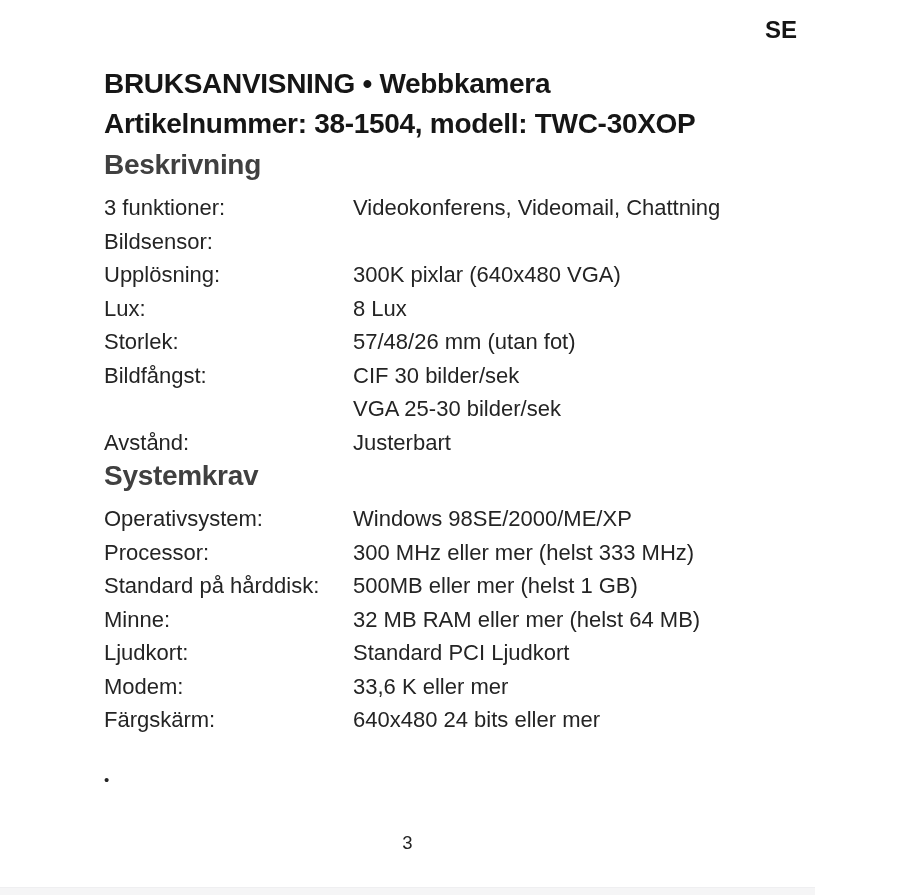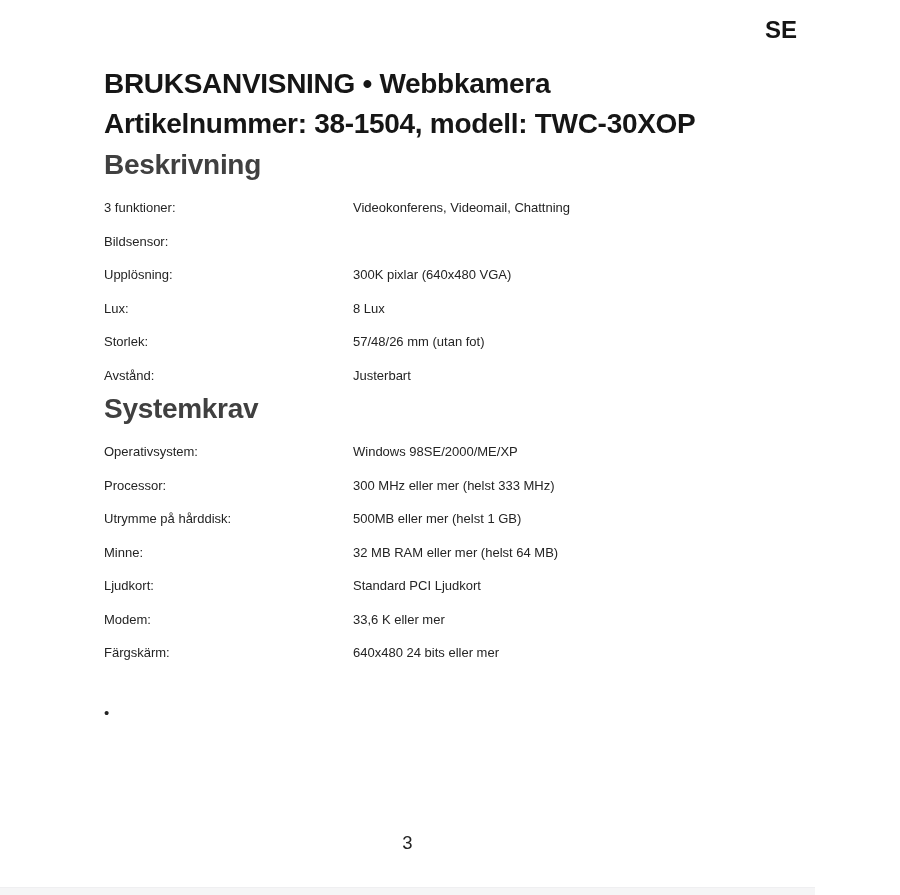--- a/index.html
+++ b/index.html
@@ -38,21 +38,21 @@
     font-weight: 700;
     color: #404040;
     letter-spacing: -0.3px;
   }
   .heading-beskrivning { margin-top: 4px; }
   .heading-systemkrav { }
   .spec-table { margin-top: 9px; }
   .spec-row {
     display: grid;
     grid-template-columns: 225px 1fr;
-    font-size: 13px;
+    font-size: 22px;
     line-height: 33.5px;
     color: #242424;
   }
   .spec-value { white-space: pre-line; margin-left: 24px; }
   .bullet-list {
     list-style: none;
     margin-top: 26px;
     font-size: 17.5px;
     line-height: 33.5px;
     color: #242424;
@@ -116,20 +116,25 @@
   <div class="spec-row">
     <div class="spec-label">Lux:</div>
     <div class="spec-value">8 Lux</div>
   </div>
 
   <div class="spec-row">
     <div class="spec-label">Storlek:</div>
     <div class="spec-value">57/48/26 mm (utan fot)</div>
   </div>
 
+  <div class="spec-row">
+    <div class="spec-label">Bildfångst:</div>
+    <div class="spec-value">CIF 30 bilder/sek
+VGA 25-30 bilder/sek</div>
+  </div>
 
   <div class="spec-row">
     <div class="spec-label">Avstånd:</div>
     <div class="spec-value">Justerbart</div>
   </div>
 </div>
   </section>
 
   <section class="spec-section">
     <h2 class="section-heading heading-systemkrav">Systemkrav</h2>
@@ -138,21 +143,21 @@
     <div class="spec-label">Operativsystem:</div>
     <div class="spec-value">Windows 98SE/2000/ME/XP</div>
   </div>
 
   <div class="spec-row">
     <div class="spec-label">Processor:</div>
     <div class="spec-value">300 MHz eller mer (helst 333 MHz)</div>
   </div>
 
   <div class="spec-row">
-    <div class="spec-label">Utrymme på hårddisk:</div>
+    <div class="spec-label">Standard på hårddisk:</div>
     <div class="spec-value">500MB eller mer (helst 1 GB)</div>
   </div>
 
   <div class="spec-row">
     <div class="spec-label">Minne:</div>
     <div class="spec-value">32 MB RAM eller mer (helst 64 MB)</div>
   </div>
 
   <div class="spec-row">
     <div class="spec-label">Ljudkort:</div>

